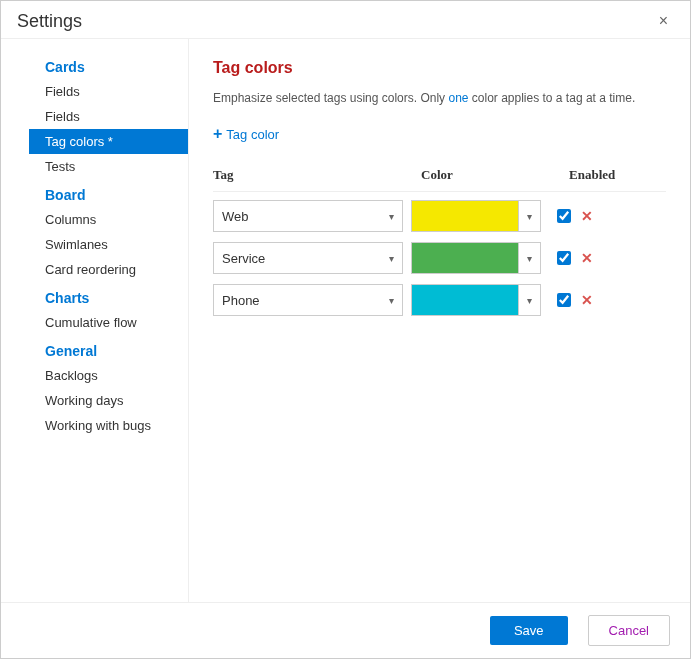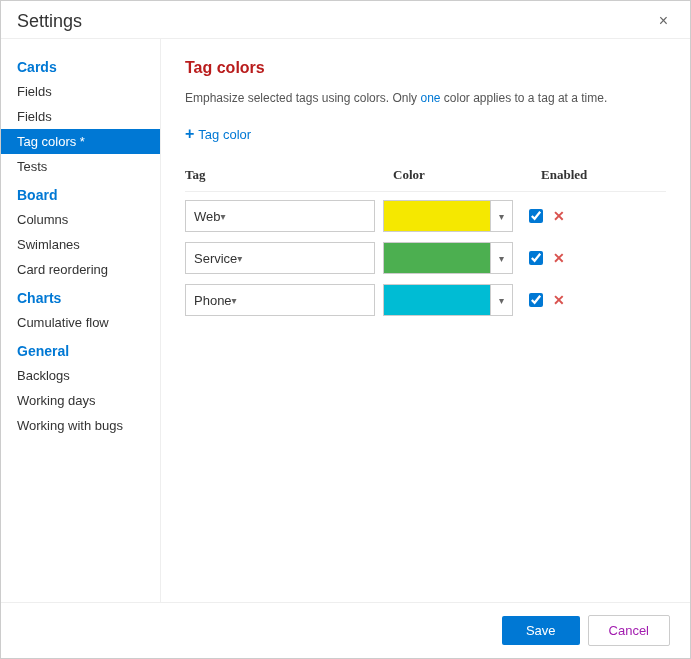--- a/index.html
+++ b/index.html
@@ -45,20 +45,21 @@
       font-size: 16px;
       color: #666;
       padding: 2px 6px;
       line-height: 1;
     }
 
     .dialog-body {
       display: flex;
       flex: 1;
       overflow: hidden;
+      margin-left: 28px;
     }
 
     
     .sidebar {
       width: 160px;
       min-width: 160px;
       border-right: 1px solid #eee;
       padding: 12px 0;
       overflow-y: auto;
     }
@@ -152,20 +153,21 @@
       margin-bottom: 10px;
     }
 
     .tag-dropdown {
       width: 190px;
       height: 32px;
       border: 1px solid #ccc;
       background: #fff;
       display: flex;
       align-items: center;
+      justify-content: space-between;
       padding: 0 8px;
       cursor: pointer;
       font-size: 13px;
       color: #333;
     }
 
     .dropdown-arrow {
       font-size: 10px;
       color: #666;
     }
@@ -220,21 +222,21 @@
       font-size: 14px;
       padding: 2px 4px;
       font-weight: bold;
     }
 
     
     .dialog-footer {
       display: flex;
       justify-content: flex-end;
       align-items: center;
-      gap: 8px;
+      gap: 20px;
       padding: 12px 20px;
       border-top: 1px solid #eee;
     }
 
     .btn-save {
       background: #0078d4;
       color: #fff;
       border: none;
       padding: 7px 24px;
       font-size: 13px;

